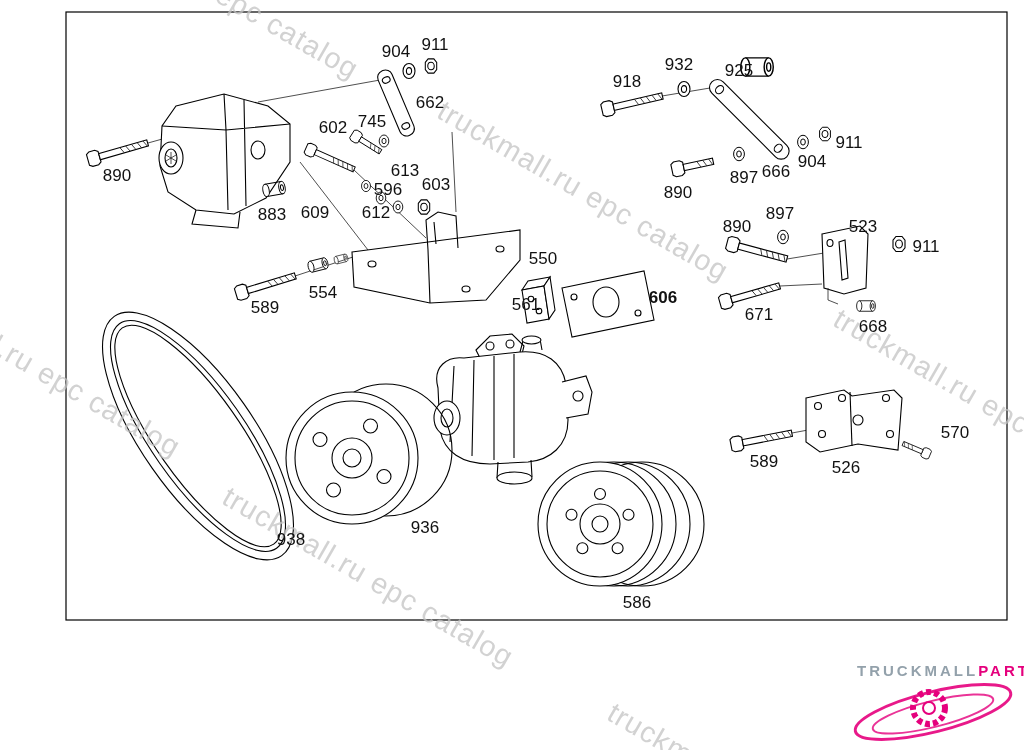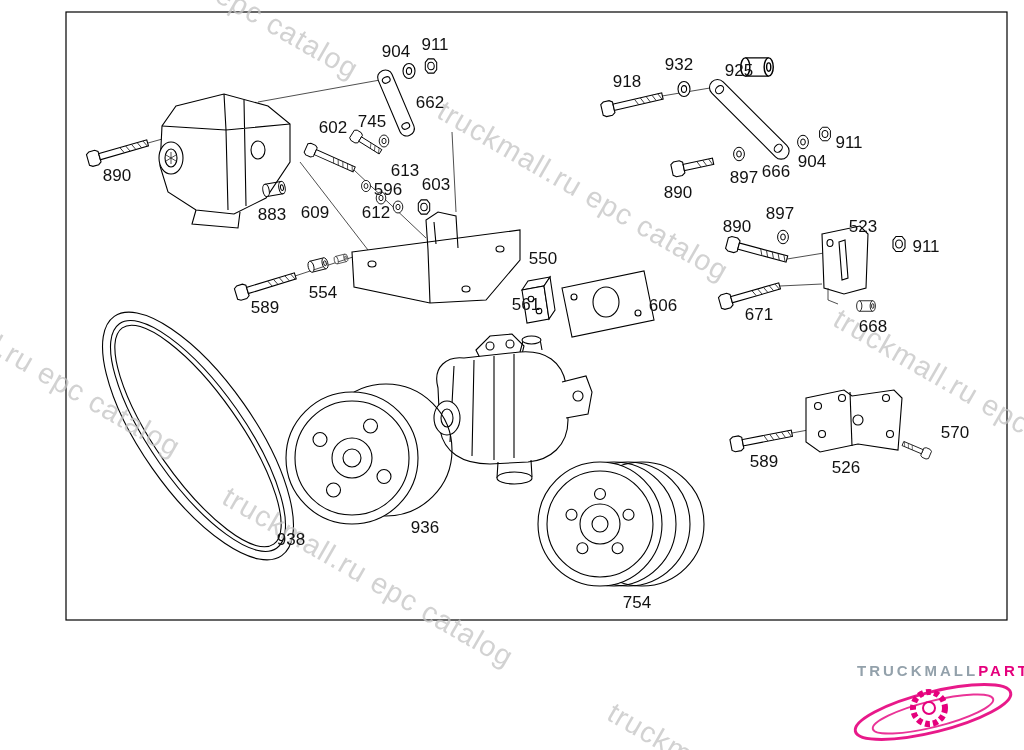--- a/index.html
+++ b/index.html
@@ -233,41 +233,41 @@
       <span class="part-label" style="left: 315px; top: 185px; margin-top: 28px;">609</span>
       <span class="part-label" style="left: 385px; top: 171px; padding-left: 40px;">613</span>
       <span class="part-label" style="left: 272px; top: 215px;">883</span>
       <span class="part-label" style="left: 368px; top: 213px; margin-left: 8px;">612</span>
       <span class="part-label" style="left: 388px; top: 190px;">596</span>
       <span class="part-label" style="left: 436px; top: 185px;">603</span>
       <span class="part-label" style="left: 323px; top: 293px;">554</span>
       <span class="part-label" style="left: 265px; top: 308px;">589</span>
       <span class="part-label" style="left: 543px; top: 259px;">550</span>
       <span class="part-label" style="left: 506px; top: 305px; margin-left: 20px;">561</span>
-      <span class="part-label" style="left: 663px; top: 306px;">606</span>
+      <span class="part-label" style="left: 663px; top: 298px; font-weight: bold;">606</span>
       <span class="part-label" style="left: 739px; top: 47px; margin-top: 24px;">925</span>
       <span class="part-label" style="left: 679px; top: 65px;">932</span>
       <span class="part-label" style="left: 627px; top: 82px;">918</span>
       <span class="part-label" style="left: 849px; top: 143px;">911</span>
       <span class="part-label" style="left: 812px; top: 162px;">904</span>
       <span class="part-label" style="left: 744px; top: 178px;">897</span>
       <span class="part-label" style="left: 776px; top: 172px;">666</span>
       <span class="part-label" style="left: 678px; top: 193px;">890</span>
       <span class="part-label" style="left: 737px; top: 227px;">890</span>
       <span class="part-label" style="left: 780px; top: 214px;">897</span>
       <span class="part-label" style="left: 863px; top: 227px;">523</span>
       <span class="part-label" style="left: 926px; top: 247px;">911</span>
       <span class="part-label" style="left: 759px; top: 315px;">671</span>
       <span class="part-label" style="left: 873px; top: 327px;">668</span>
       <span class="part-label" style="left: 764px; top: 462px;">589</span>
       <span class="part-label" style="left: 846px; top: 468px;">526</span>
       <span class="part-label" style="left: 929px; top: 433px; margin-left: 26px;">570</span>
       <span class="part-label" style="left: 385px; top: 528px; margin-left: 40px;">936</span>
       <span class="part-label" style="left: 291px; top: 540px;">938</span>
-      <span class="part-label" style="left: 637px; top: 603px;">754</span>
+      <span class="part-label" style="left: 637px; top: 603px;">586</span>
     </div>
 
   <div id="logo">
     <div class="logo-text">
       <span class="brand-gray">TRUCKMALL</span><span class="brand-accent">PARTS</span>
     </div>
     <svg width="178" height="70" viewBox="0 0 178 70">
       <g fill="none" stroke="#e5007d">
         <ellipse cx="88" cy="32" rx="80" ry="20" transform="rotate(-14 88 32)" stroke-width="3" opacity="0.9"></ellipse>
         <ellipse cx="88" cy="34" rx="62" ry="13" transform="rotate(-14 88 34)" stroke-width="2" opacity="0.8"></ellipse>

